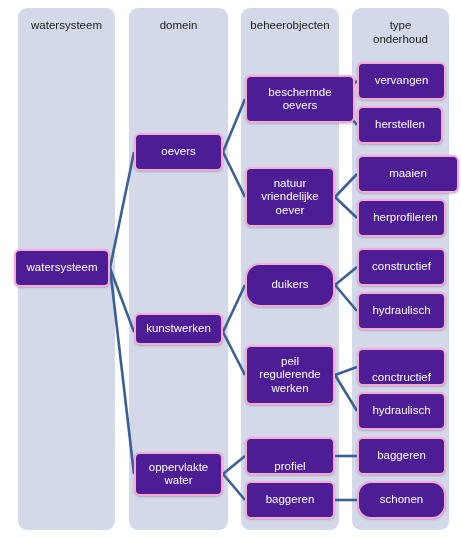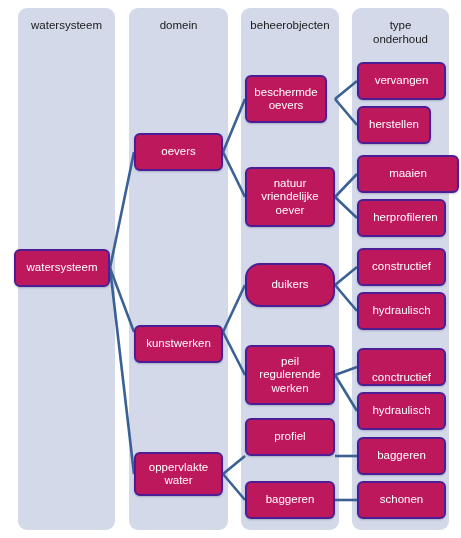--- a/index.html
+++ b/index.html
@@ -32,22 +32,22 @@
     text-align: center;
     font-size: 11.5px;
     color: #1a1a1a;
     line-height: 14px;
     white-space: pre-line;
   }
   
   .node {
     position: absolute;
     box-sizing: border-box;
-    background: #be185d;
-    border: 2px solid #4c1d95;
+    background: #4c1d95;
+    border: 2px solid #f9a8d4;
     border-radius: 6px;
     color: #ffffff;
     font-size: 11.5px;
     line-height: 13.5px;
     display: flex;
     align-items: center;
     justify-content: center;
     text-align: center;
     white-space: pre-line;
     box-shadow: 0 1px 2px rgba(80,95,125,0.35);
@@ -107,39 +107,39 @@
       <line x1="335" y1="285" x2="357" y2="311"></line>
       <line x1="335" y1="375" x2="357" y2="367"></line>
       <line x1="335" y1="375" x2="357" y2="411"></line>
       <line x1="335" y1="456" x2="357" y2="456"></line>
       <line x1="335" y1="500" x2="357" y2="500"></line>
     </svg>
 
   <div id="nodes">
       <div class="node" style="left: 14px; top: 249px; width: 96px; height: 38px;"><span>watersysteem</span></div>
       <div class="node" style="left: 134px; top: 133px; width: 89px; height: 38px;"><span>oevers</span></div>
-      <div class="node" style="left: 134px; top: 325px; width: 89px; height: 38px;"><span>kunstwerken</span></div>
+      <div class="node" style="left: 134px; top: 313px; width: 89px; height: 32px;"><span>kunstwerken</span></div>
       <div class="node" style="left: 134px; top: 452px; width: 89px; height: 44px;"><span>oppervlakte
 water</span></div>
-      <div class="node" style="left: 245px; top: 75px; width: 82px; height: 48px;"><span>beschermde
+      <div class="node" style="left: 245px; top: 75px; width: 110px; height: 48px;"><span>beschermde
 oevers</span></div>
       <div class="node" style="left: 245px; top: 167px; width: 90px; height: 60px;"><span>natuur
 vriendelijke
 oever</span></div>
       <div class="node" style="left: 245px; top: 263px; width: 90px; height: 44px; border-radius: 15px;"><span>duikers</span></div>
       <div class="node" style="left: 245px; top: 345px; width: 90px; height: 60px;"><span>peil
 regulerende
 werken</span></div>
-      <div class="node" style="left: 245px; top: 418px; width: 90px; height: 38px;"><span>profiel</span></div>
+      <div class="node" style="left: 245px; top: 437px; width: 90px; height: 38px; align-items: flex-end;"><span>profiel</span></div>
       <div class="node" style="left: 245px; top: 481px; width: 90px; height: 38px;"><span>baggeren</span></div>
       <div class="node" style="left: 357px; top: 62px; width: 89px; height: 38px;"><span>vervangen</span></div>
-      <div class="node" style="left: 357px; top: 106px; width: 74px; height: 38px;"><span>herstellen</span></div>
+      <div class="node" style="left: 357px; top: 106px; width: 86px; height: 38px;"><span>herstellen</span></div>
       <div class="node" style="left: 357px; top: 155px; width: 102px; height: 38px;"><span>maaien</span></div>
       <div class="node" style="left: 357px; top: 199px; width: 89px; height: 38px; padding-left: 8px;"><span>herprofileren</span></div>
       <div class="node" style="left: 357px; top: 248px; width: 89px; height: 38px;"><span>constructief</span></div>
       <div class="node" style="left: 357px; top: 292px; width: 89px; height: 38px;"><span>hydraulisch</span></div>
       <div class="node" style="left: 357px; top: 348px; width: 89px; height: 38px; align-items: flex-end;"><span>conctructief</span></div>
       <div class="node" style="left: 357px; top: 392px; width: 89px; height: 38px;"><span>hydraulisch</span></div>
       <div class="node" style="left: 357px; top: 437px; width: 89px; height: 38px;"><span>baggeren</span></div>
-      <div class="node" style="left: 357px; top: 481px; width: 89px; height: 38px;"><span>schonen</span></div>
+      <div class="node" style="left: 357px; top: 481px; width: 89px; height: 38px; border-radius: 14px;"><span>schonen</span></div>
     </div>
 
 </div>
 
 </body></html>

